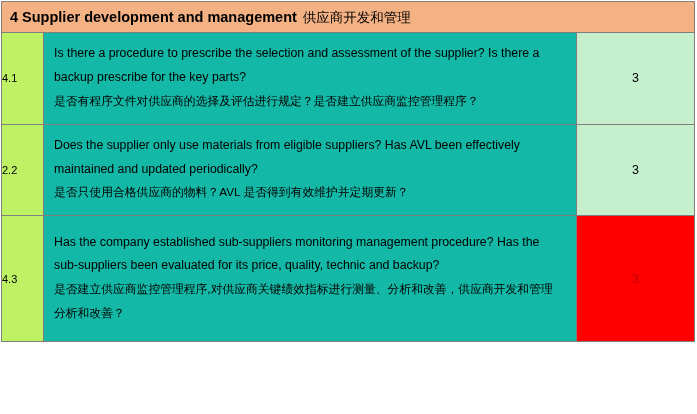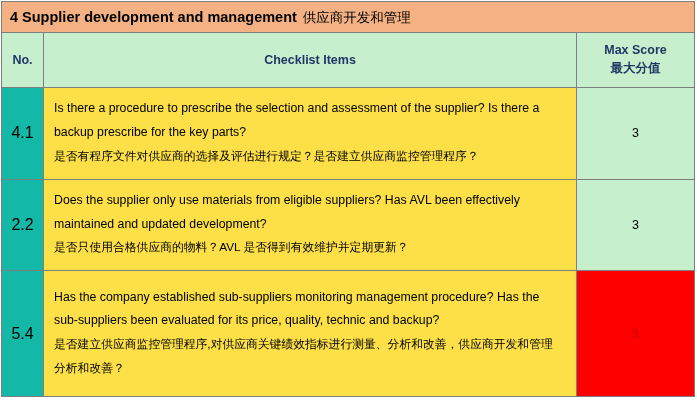--- a/index.html
+++ b/index.html
@@ -61,27 +61,26 @@
     display: block;
     line-height: 1.45;
   }
   .col-head .line-cn {
     display: block;
     line-height: 1.55;
     font-size: 12.5px;
   }
   
   .cell-no {
-    background: #14b8a6;
-    text-align: center;
-    font-size: 16px;
+    background: #bef264;
+    font-size: 11px;
     color: #000000;
   }
   .cell-item {
-    background: #fde047;
+    background: #14b8a6;
     padding: 9px 10px 10px 10px !important;
     text-align: left;
   }
   .cell-item .en {
     display: block;
     font-size: 12.3px;
     color: #000000;
     line-height: 1.95;
   }
   .cell-item .cn {
@@ -113,51 +112,43 @@
       <col style="width:42px">
       <col style="width:533px">
       <col style="width:118px">
     </colgroup>
     <tbody>
       <tr>
         <td class="section-header" colspan="3">
           <span class="sec-en">4 Supplier development and management</span><span class="sec-cn">供应商开发和管理</span>
         </td>
       </tr>
-      <tr>
-        <td class="col-head">No.</td>
-        <td class="col-head">Checklist Items</td>
-        <td class="col-head">
-          <span class="line-en">Max Score</span>
-          <span class="line-cn">最大分值</span>
-        </td>
-      </tr>
 
       <tr class="row-41">
         <td class="cell-no">4.1</td>
         <td class="cell-item">
           <span class="en">Is there a procedure to prescribe the selection and assessment of the supplier? Is there a</span>
           <span class="en">backup prescribe for the key parts?</span>
           <span class="cn">是否有程序文件对供应商的选择及评估进行规定？是否建立供应商监控管理程序？</span>
         </td>
         <td class="cell-score">3</td>
       </tr>
 
       <tr class="row-42">
         <td class="cell-no">2.2</td>
         <td class="cell-item">
           <span class="en">Does the supplier only use materials from eligible suppliers? Has AVL been effectively</span>
-          <span class="en">maintained and updated development?</span>
+          <span class="en">maintained and updated periodically?</span>
           <span class="cn">是否只使用合格供应商的物料？AVL 是否得到有效维护并定期更新？</span>
         </td>
         <td class="cell-score">3</td>
       </tr>
 
       <tr class="row-43">
-        <td class="cell-no">5.4</td>
+        <td class="cell-no">4.3</td>
         <td class="cell-item">
           <span class="en">Has the company established sub-suppliers monitoring management procedure? Has the</span>
           <span class="en">sub-suppliers been evaluated for its price, quality, technic and backup?</span>
           <span class="cn">是否建立供应商监控管理程序,对供应商关键绩效指标进行测量、分析和改善，供应商开发和管理</span>
           <span class="cn">分析和改善？</span>
         </td>
         <td class="cell-score flag">3</td>
       </tr>
     </tbody>
   </table>

